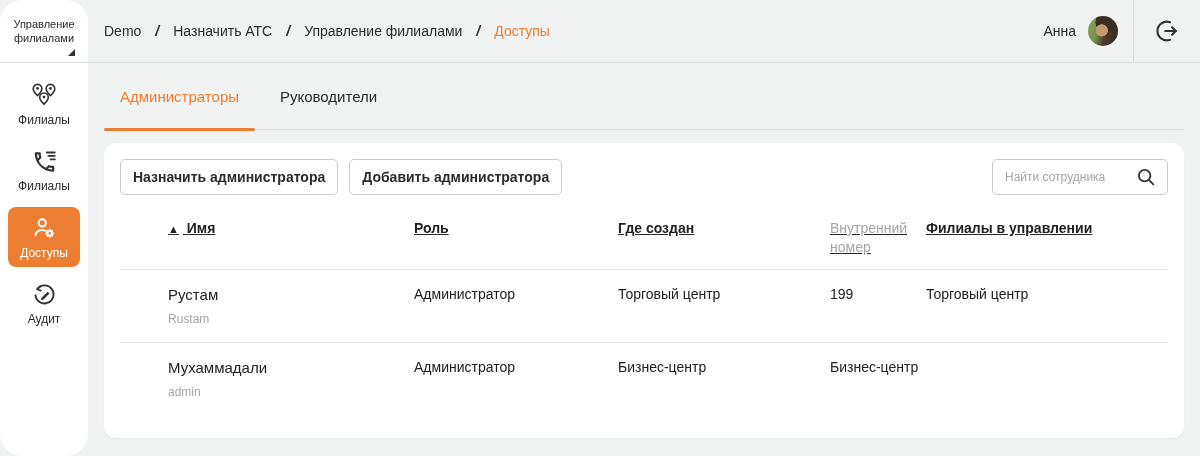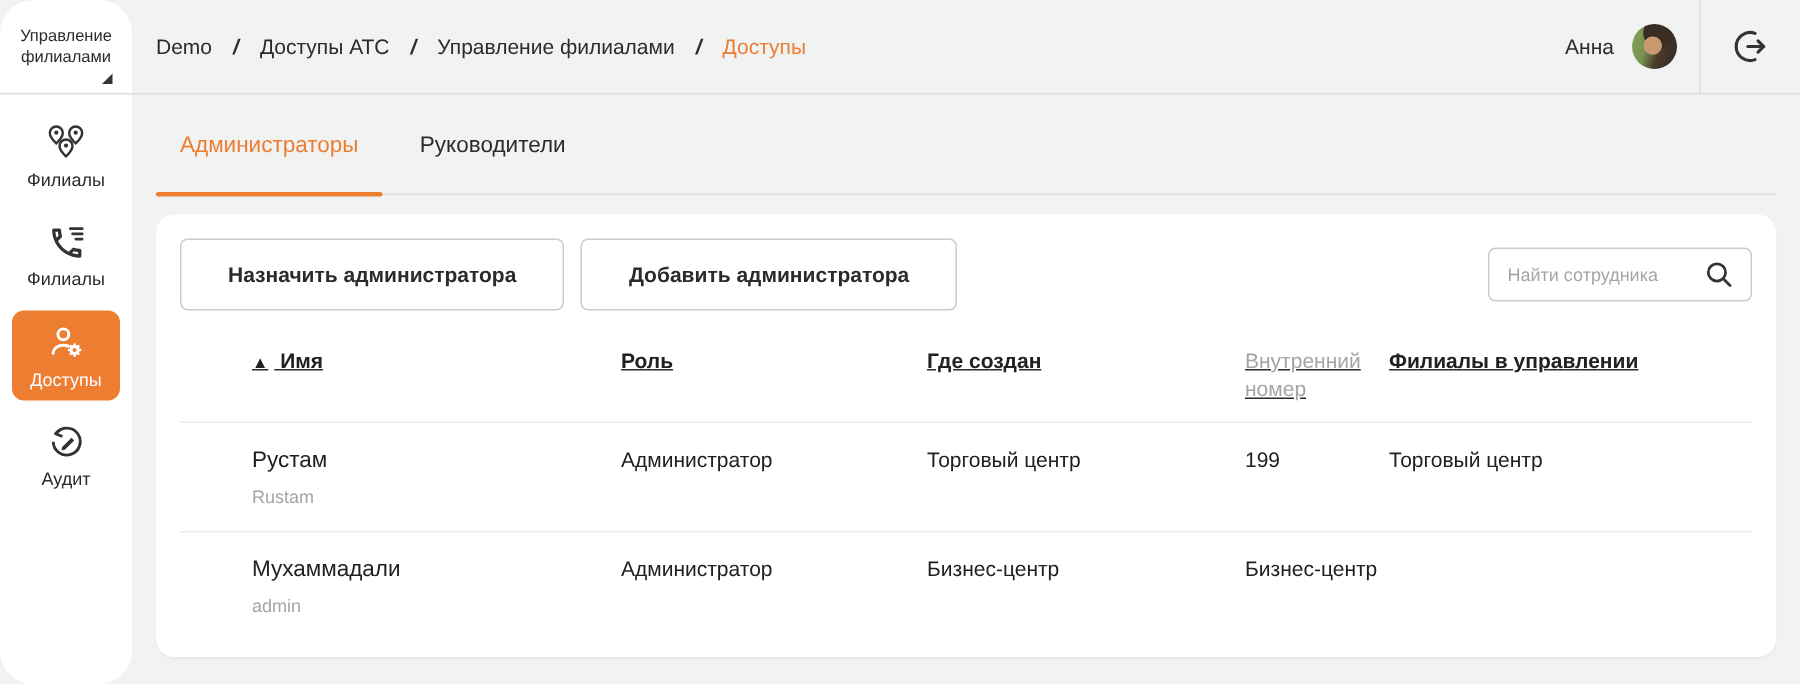--- a/index.html
+++ b/index.html
@@ -39,21 +39,21 @@
   
   .content { flex:1; padding:0 16px; }
   .tabs { display:flex; height:67px; align-items:stretch; border-bottom:1px solid #dcdede; }
   .tab { padding:0 16px; min-width:147px; display:flex; align-items:center; justify-content:center; font-size:15px; color:#2b2b2b; position:relative; cursor:pointer; }
   .tab.active { color:#ED7D31; }
   .tab.active::after { content:""; position:absolute; left:0; right:0; bottom:-2px; height:3px; background:#ED7D31; border-radius:2px; }
 
   
   .card { margin-top:13px; background:#fff; border-radius:12px; height:295px; box-shadow:0 1px 2px rgba(0,0,0,0.04); }
   .toolbar { display:flex; align-items:center; padding:16px 16px 10px 16px; }
-  .btn { height:48px; padding:0 31px; background:#fff; border:1px solid #c9cccc; border-radius:5px; font-size:14px; font-weight:bold; color:#2b2b2b; font-family:"Liberation Sans", sans-serif; cursor:pointer; margin-right:11px; }
+  .btn { height:36px; padding:0 12px; background:#fff; border:1px solid #c9cccc; border-radius:5px; font-size:14px; font-weight:bold; color:#2b2b2b; font-family:"Liberation Sans", sans-serif; cursor:pointer; margin-right:11px; }
   .search-box { margin-left:auto; width:176px; height:36px; border:1px solid #c9cccc; border-radius:5px; display:flex; align-items:center; padding:0 10px 0 12px; background:#fff; }
   .search-box input { flex:1; border:none; outline:none; font-size:12px; color:#2b2b2b; font-family:"Liberation Sans", sans-serif; min-width:0; background:transparent; }
   .search-box input::placeholder { color:#a2a6a6; }
 
   
   .table { margin:0 16px; }
   .trow { display:grid; grid-template-columns:48px 246px 204px 212px 96px 1fr; }
   .thead { padding-top:14px; padding-bottom:12px;text-decoration:underline; }
   .thead .th { font-size:14px; font-weight:bold; color:#212121; line-height:19px; }
   .thead .th.muted { color:#a2a6a6; font-weight:normal; }
@@ -142,21 +142,21 @@
 
     </div>
   </div>
 
   <div class="main">
 
     <div class="topbar">
       <div class="breadcrumb">
         <span class="crumb">Demo</span>
         <span class="crumb-sep">/</span>
-        <span class="crumb">Доступы АТС</span>
+        <span class="crumb">Назначить АТС</span>
         <span class="crumb-sep">/</span>
         <span class="crumb">Управление филиалами</span>
         <span class="crumb-sep">/</span>
         <span class="crumb current">Доступы</span>
       </div>
       <div class="topbar-right">
         <span class="user-name">Анна</span>
         <span class="avatar"></span>
         <span class="topbar-divider"></span>
         <span class="logout-btn">

